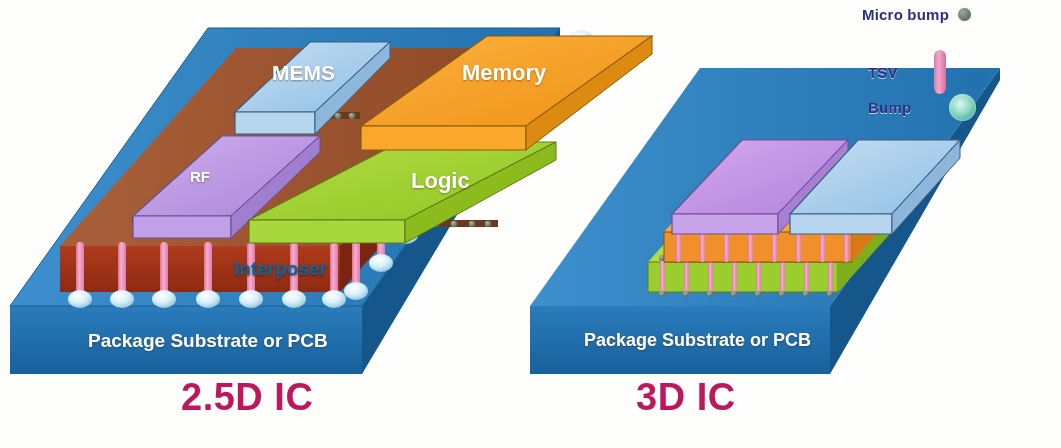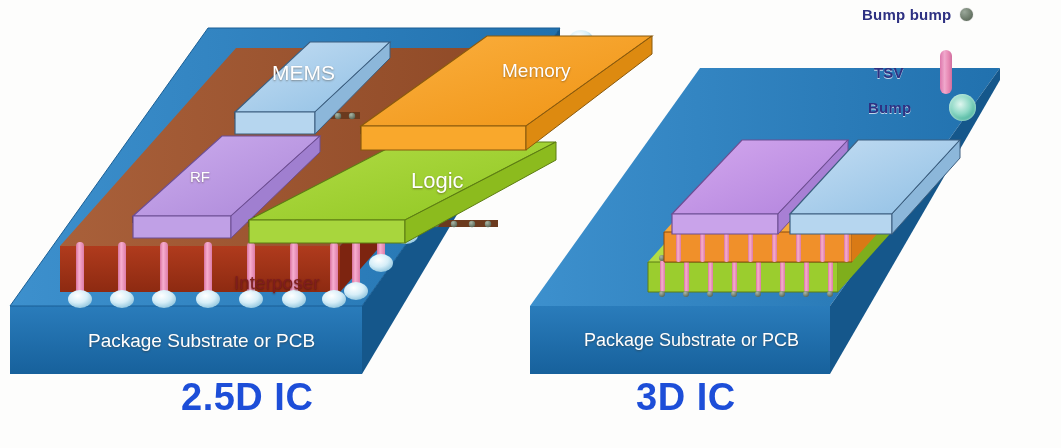--- a/index.html
+++ b/index.html
@@ -14,21 +14,21 @@
 
   
   .legend{position:absolute;left:862px;top:2px;width:199px;height:128px;}
   .legend-row{position:absolute;display:flex;align-items:center;}
   .legend-label{
     font-weight:bold;font-size:15px;color:#2e3182;
     letter-spacing:0.2px;white-space:nowrap;
     text-shadow:0 1px 0 rgba(255,255,255,.7);
   }
   .lg-microbump{left:0px;top:4px;}
-  .lg-tsv{left:12px;top:48px;}
+  .lg-tsv{left:6px;top:48px;}
   .lg-bump{left:6px;top:92px;gap:24px;}
 
   .mk-microbump{
     width:13px;height:13px;border-radius:50%;
     background:radial-gradient(circle at 34% 30%,#9aa79a 0%,#6f7d6d 55%,#4d5a4c 100%);
     box-shadow:0 0 1px rgba(0,0,0,.45);
     margin-left:9px;
   }
   .mk-tsv{
     width:12px;height:44px;border-radius:6px;
@@ -37,37 +37,37 @@
   }
   .mk-bump{
     width:27px;height:27px;border-radius:50%;
     background:radial-gradient(circle at 42% 38%,#dff6ef 0%,#8fd9c6 42%,#3fae97 78%,#2d8e7b 100%);
     box-shadow:inset 0 0 3px rgba(255,255,255,.8);
     margin-left:14px;
   }
 
   
   .caption{
-    position:absolute;font-weight:bold;font-size:38px;color:#1d4ed8;
+    position:absolute;font-weight:bold;font-size:38px;color:#be185d;
     letter-spacing:0.5px;white-space:nowrap;
   }
   .cap-25d{left:181px;top:376px;}
   .cap-3d{left:636px;top:376px;}
 
   
   .die-text{
-    position:absolute;color:#ffffff;font-weight:normal;
+    position:absolute;color:#ffffff;font-weight:bold;
     white-space:nowrap;pointer-events:none;
     text-shadow:0 1px 2px rgba(60,40,20,.45);
   }
   .t-mems{left:272px;top:61px;font-size:21px;}
-  .t-memory{left:462px;top:60px;font-size:19px;margin-left:40px;}
+  .t-memory{left:462px;top:60px;font-size:22px;}
   .t-rf{left:190px;top:168px;font-size:15px;}
   .t-logic{left:386px;top:168px;font-size:22px;margin-left:25px;}
-  .t-interposer{left:234px;top:272px;font-size:19px;color:#7f1d1d;
+  .t-interposer{left:234px;top:258px;font-size:19px;color:#0369a1;
     text-shadow:0 1px 2px rgba(70,20,10,.75);}
   .t-pcb-left{left:88px;top:330px;font-size:19px;}
   .t-pcb-right{left:584px;top:330px;font-size:18px;}
 </style>
 </head>
 <body style="background: rgb(253, 253, 252);">
 
 <div id="stage">
 
   <svg id="scene" viewBox="0 0 1061 448">
@@ -362,21 +362,21 @@
   <div class="die-text t-logic">Logic</div>
   <div class="die-text t-interposer">Interposer</div>
   <div class="die-text t-pcb-left">Package Substrate or PCB</div>
   <div class="die-text t-pcb-right">Package Substrate or PCB</div>
 
   <div class="caption cap-25d">2.5D IC</div>
   <div class="caption cap-3d">3D IC</div>
 
   <div class="legend">
     <div class="legend-row lg-microbump">
-      <span class="legend-label">Bump bump</span>
+      <span class="legend-label">Micro bump</span>
       <span class="mk-microbump"></span>
     </div>
     <div class="legend-row lg-tsv">
       <span class="legend-label">TSV</span>
       <span class="mk-tsv"></span>
     </div>
     <div class="legend-row lg-bump">
       <span class="legend-label">Bump</span>
       <span class="mk-bump"></span>
     </div>

